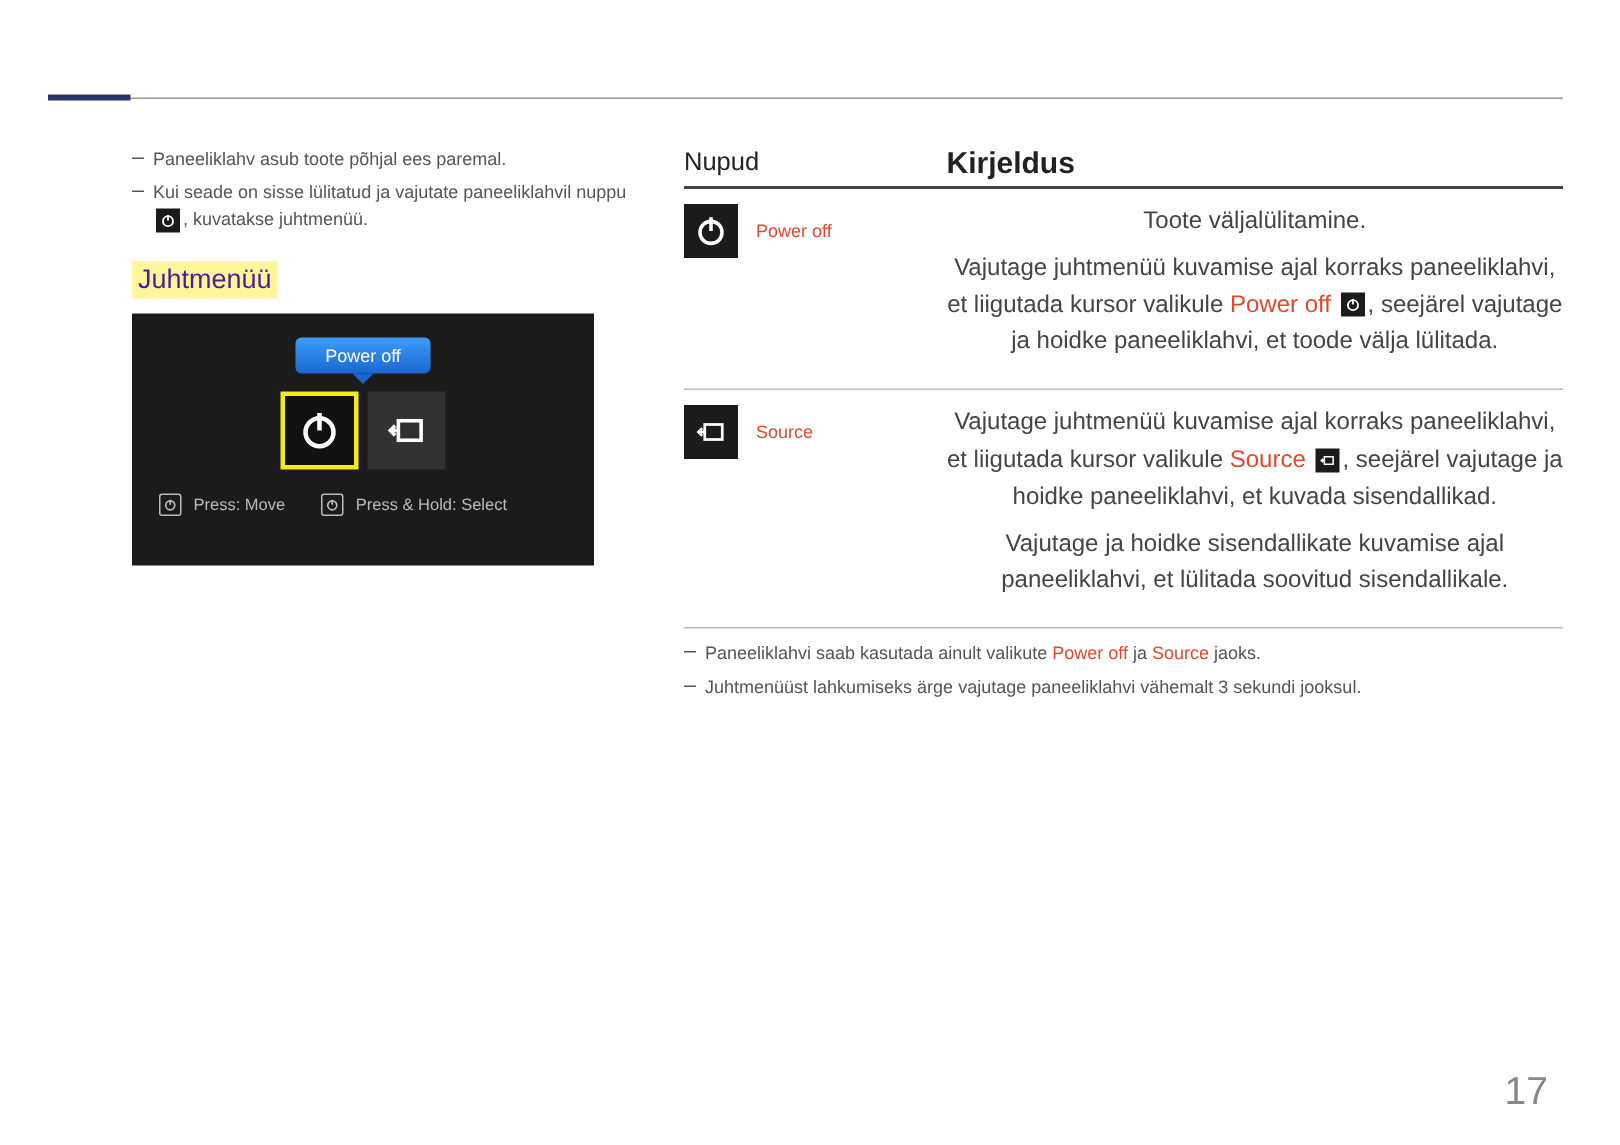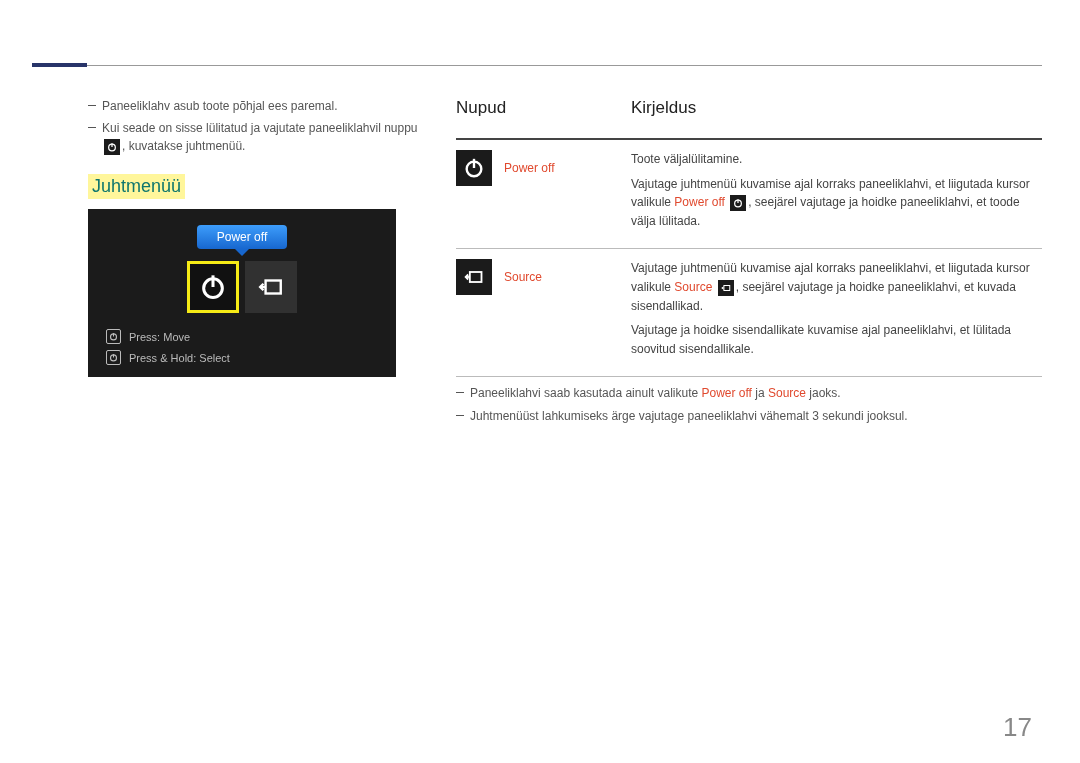--- a/index.html
+++ b/index.html
@@ -11,38 +11,38 @@
       color: #222;
       background: #fff;
       position: relative;
     }
     .topline { position: absolute; top: 65px; left: 32px; right: 38px; border-top: 1px solid #999; }
     .topline-accent { position: absolute; top: 63px; left: 32px; width: 55px; border-top: 4px solid #283469; }
     .left-col { position: absolute; left: 56px; top: 98px; width: 372px; padding-left: 32px; }
     .right-col { position: absolute; left: 456px; top: 98px; width: 586px; }
     .note { color: #555; font-size: 12px; margin-bottom: 5px; line-height: 1.45; position: relative; padding-left: 14px; }
     .note::before { content: ""; position: absolute; left:0; top:7px; width:8px; height:1px; background:#555; }
-    .section-title { display:inline-block; background:#fff69b; color:#0f766e; font-size:18px; font-weight: 500; padding:2px 4px; margin: 14px 16px 10px 0; }
+    .section-title { display:inline-block; background:#fff69b; color:#4c1d95; font-size:18px; font-weight: 500; padding:2px 4px; margin: 14px 16px 10px 0; }
     .menu-panel { width: 308px; height: 168px; background:#1b1b1b; padding: 14px 0px 0 0px; position: relative; }
     .bubble { position: relative; width:90px; margin:2px auto 0 auto; background: linear-gradient(#3d9dfb,#1767cf); color:#fff; border-radius:4px; text-align:center; font-size:12px; padding:5px 0; }
     .bubble::after { content:""; position:absolute; bottom:-7px; left:50%; transform:translateX(-50%); border:7px solid transparent; border-top-color:#1767cf; border-bottom:0; }
     .btn-row { display:flex; justify-content:center; gap:6px; margin-top:12px; }
     .sq-btn { width:52px; height:52px; display:flex; align-items:center; justify-content:center; }
     .sq-btn.selected { border:3px solid #f6eb16; background:#111; }
     .sq-btn.dim { background:#313131; }
     .hint { display:flex; align-items:center; gap:8px; color:#bbb; font-size:11px; margin-left:18px; }
-    .hint-block { margin-top:16px; display:flex; flex-direction:column; gap:6px; }
+    .hint-block { margin-top:16px; display:flex; gap:6px; }
     .hint-icon { width:15px; height:15px; border:1.5px solid #bbb; border-radius:2px; display:flex; align-items:center; justify-content:center; }
     .hint-icon svg { width:9px; height:9px; }
-    .tbl-head { display:flex; border-bottom:2px solid #444; padding-bottom:20px; }
+    .tbl-head { display:flex; border-bottom:2px solid #444; padding-bottom:3px; }
     .col-n { width:175px; font-size:17px; font-weight:500; }
-    .col-k { flex:1; font-size:17px; font-weight:400; }
+    .col-k { flex:1; font-size:20px; font-weight:700; }
     .row { display:flex; align-items:flex-start; border-bottom:1px solid #bbb; padding:10px 0 12px 0; }
     .row .rc-n { width:175px; display:flex; align-items:center; gap:12px; }
-    .row .rc-k { flex:1; font-size:12px; line-height:1.55; color:#444; }
+    .row .rc-k { flex:1; font-size:16px; line-height:1.55; color:#444;text-align:center; }
     .big-ic { width:36px; height:36px; background:#1b1b1b; display:flex; align-items:center; justify-content:center; }
     .red { color:#e0492e; }
     .inline-ic { display:inline-flex; vertical-align:middle; width:16px; height:16px; background:#1b1b1b; align-items:center; justify-content:center; margin:0 2px; }
     .inline-ic svg { width:10px; height:10px; }
     .pgnum { position:absolute; bottom:20px; right:48px; font-size:26px; color:#888; }
     .footnote { margin-top: 8px; }
     .para { margin-bottom: 6px; }
   </style>
 </head>
 <body>

